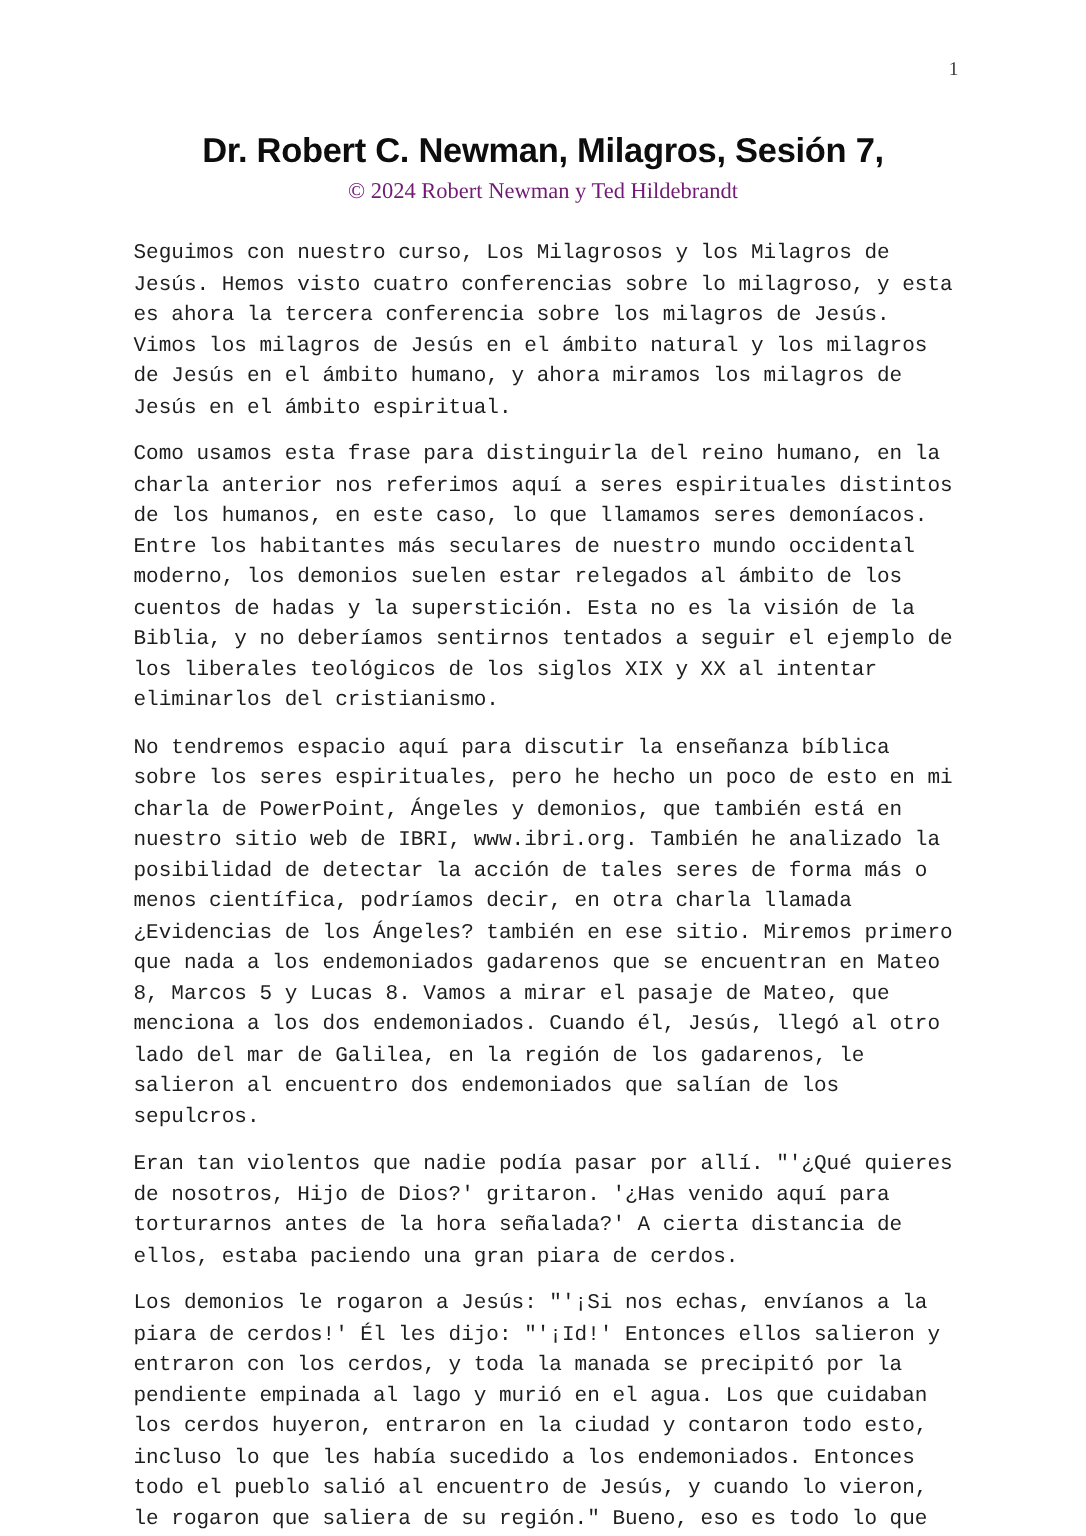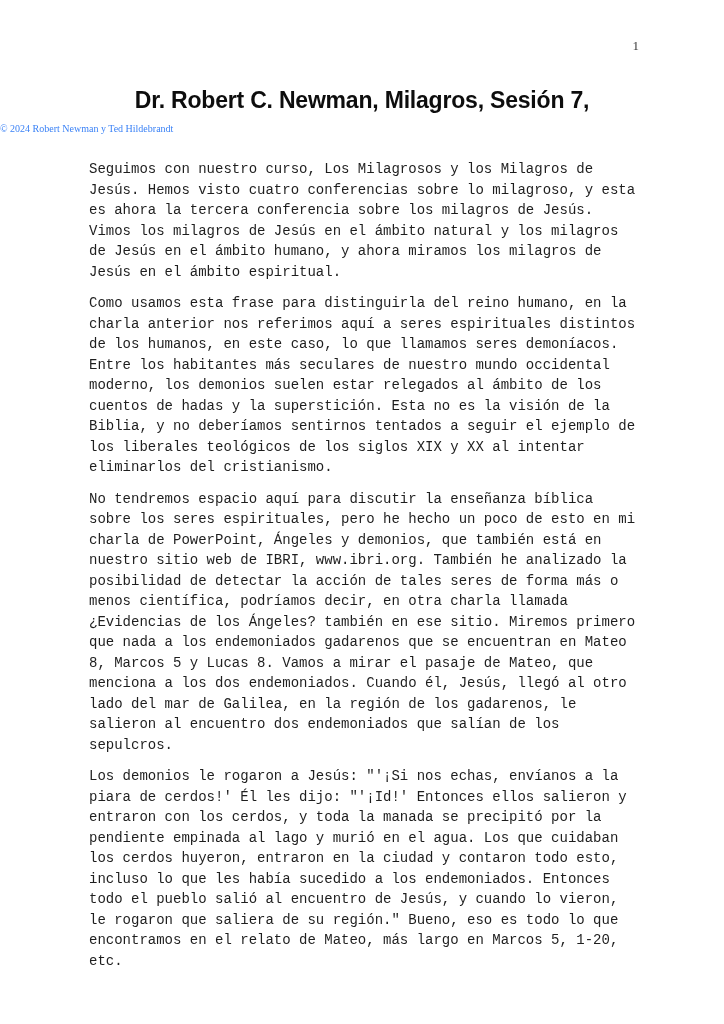--- a/index.html
+++ b/index.html
@@ -26,25 +26,25 @@
     font-family: "Liberation Sans", sans-serif;
     font-weight: bold;
     font-size: 23px;
     line-height: 32px;
     color: #0d0d0d;
     letter-spacing: -0.2px;
   }
   .title .title-line { display: block; }
   .copyright {
     margin-top: 2px;
-    text-align: left;
+    text-align: center;
     font-family: "Liberation Serif", serif;
-    font-size: 10px;
+    font-size: 15px;
     line-height: 21px;
-    color: #3b82f6;
+    color: #701a75;
   }
   .body-text {
     margin: 20px 85px 0 89px;
     width: 551px;
     font-family: Liberation Mono, monospace;
     font-size: 14px;
     line-height: 20.5px;
     color: #1e1e1e;
     text-align: left;
   }
@@ -61,16 +61,17 @@
   <h1 class="title">
     <span class="title-line">Dr. Robert C. Newman, Milagros, Sesión 7,</span>
   </h1>
 
   <div class="copyright">© 2024 Robert Newman y Ted Hildebrandt</div>
 
   <div class="body-text">
     <p>Seguimos con nuestro curso, Los Milagrosos y los Milagros de Jesús. Hemos visto cuatro conferencias sobre lo milagroso, y esta es ahora la tercera conferencia sobre los milagros de Jesús. Vimos los milagros de Jesús en el ámbito natural y los milagros de Jesús en el ámbito humano, y ahora miramos los milagros de Jesús en el ámbito espiritual.</p>
     <p>Como usamos esta frase para distinguirla del reino humano, en la charla anterior nos referimos aquí a seres espirituales distintos de los humanos, en este caso, lo que llamamos seres demoníacos. Entre los habitantes más seculares de nuestro mundo occidental moderno, los demonios suelen estar relegados al ámbito de los cuentos de hadas y la superstición. Esta no es la visión de la Biblia, y no deberíamos sentirnos tentados a seguir el ejemplo de los liberales teológicos de los siglos XIX y XX al intentar eliminarlos del cristianismo.</p>
     <p>No tendremos espacio aquí para discutir la enseñanza bíblica sobre los seres espirituales, pero he hecho un poco de esto en mi charla de PowerPoint, Ángeles y demonios, que también está en nuestro sitio web de IBRI, www.ibri.org. También he analizado la posibilidad de detectar la acción de tales seres de forma más o menos científica, podríamos decir, en otra charla llamada ¿Evidencias de los Ángeles? también en ese sitio. Miremos primero que nada a los endemoniados gadarenos que se encuentran en Mateo 8, Marcos 5 y Lucas 8. Vamos a mirar el pasaje de Mateo, que menciona a los dos endemoniados. Cuando él, Jesús, llegó al otro lado del mar de Galilea, en la región de los gadarenos, le salieron al encuentro dos endemoniados que salían de los sepulcros.</p>
+    <p>Eran tan violentos que nadie podía pasar por allí. "'¿Qué quieres de nosotros, Hijo de Dios?' gritaron. '¿Has venido aquí para torturarnos antes de la hora señalada?' A cierta distancia de ellos, estaba paciendo una gran piara de cerdos.</p>
     <p>Los demonios le rogaron a Jesús: "'¡Si nos echas, envíanos a la piara de cerdos!' Él les dijo: "'¡Id!' Entonces ellos salieron y entraron con los cerdos, y toda la manada se precipitó por la pendiente empinada al lago y murió en el agua. Los que cuidaban los cerdos huyeron, entraron en la ciudad y contaron todo esto, incluso lo que les había sucedido a los endemoniados. Entonces todo el pueblo salió al encuentro de Jesús, y cuando lo vieron, le rogaron que saliera de su región." Bueno, eso es todo lo que encontramos en el relato de Mateo, más largo en Marcos 5, 1-20, etc.</p>
   </div>
 
 </div>
 
 </body></html>

